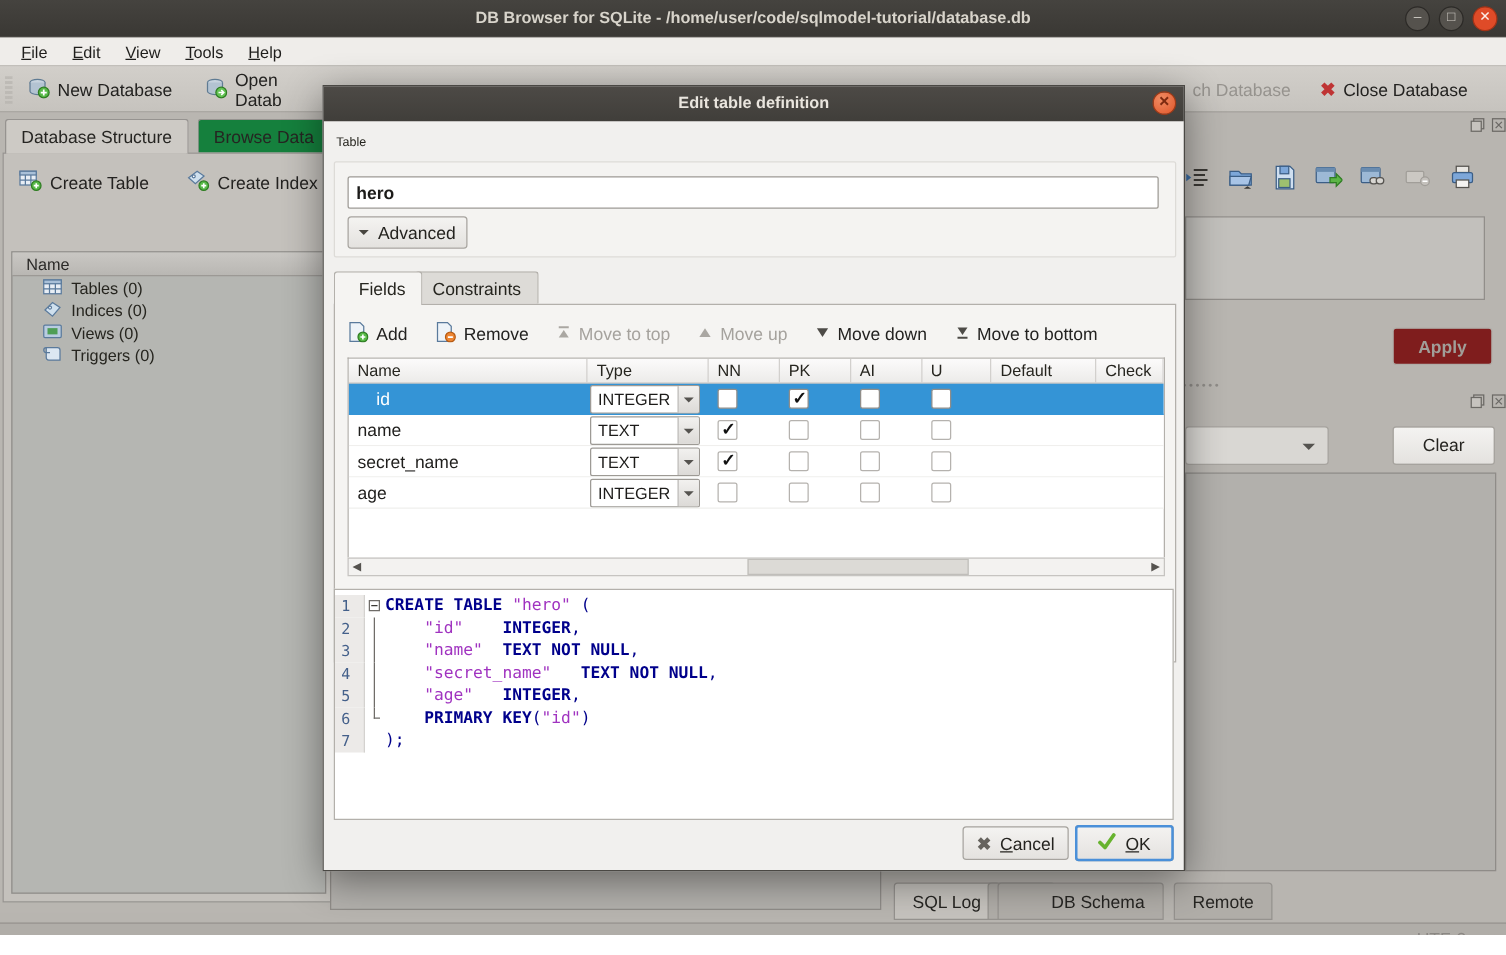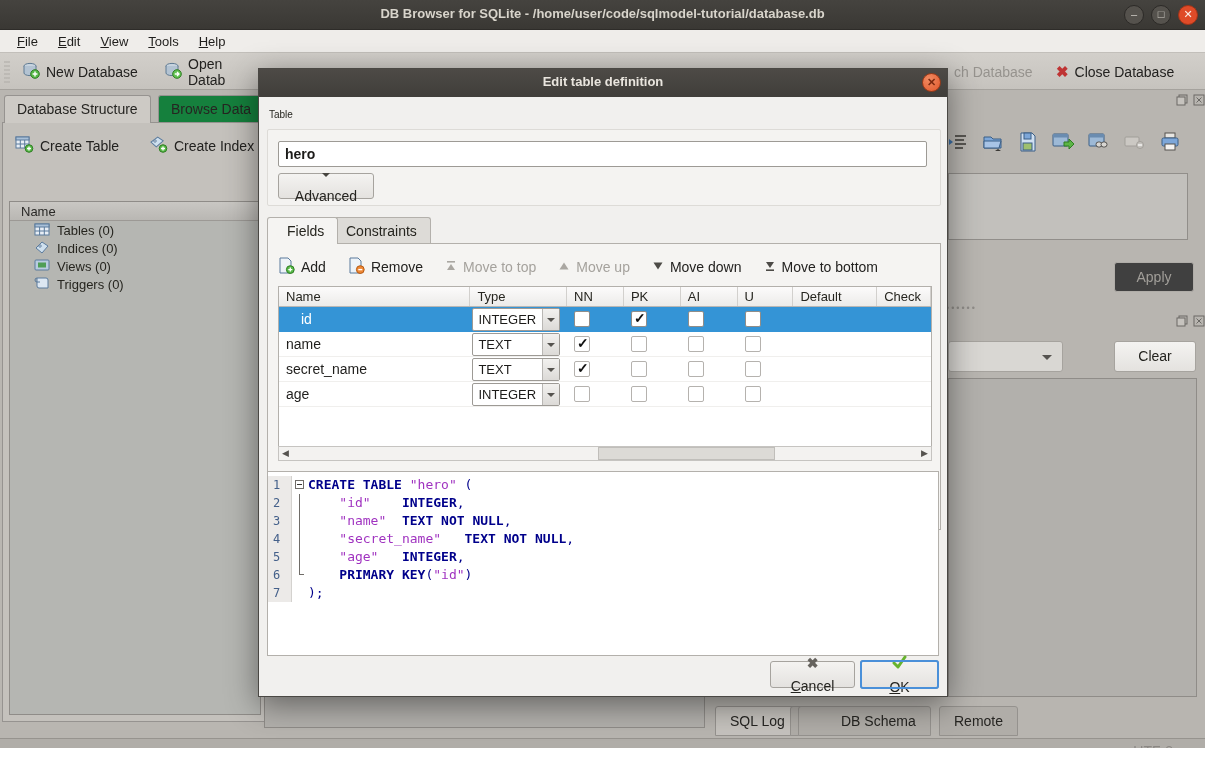--- a/index.html
+++ b/index.html
@@ -35,22 +35,22 @@
   #treehdr { height:19px; background:linear-gradient(#c9c7c3,#b9b7b3); border-bottom:1px solid #9c9995; padding:2px 0 0 11px; font-size:13px; color:#2a2927; }
   .trow { display:flex; align-items:center; gap:7px; height:18px; padding-left:24px; font-size:13px; color:#26251f; }
   .trow .ic { width:16px; height:14px; display:inline-flex; }
 
   
   #central { left:264px; top:95px; width:441px; height:633px; background:#b3b1ad; border:1px solid #8f8c88; }
   .dockbtns { display:flex; gap:5px; }
   .dockbtns svg { display:block; }
   #cellbar { left:948px; top:126px; width:257px; height:34px; display:flex; align-items:center; gap:14px; }
   #celledit { left:948px; top:173px; width:240px; height:67px; background:#c2c0bc; border:1px solid #918e8a; }
-  .pbtn { background:linear-gradient(#f4f3f1,#e4e2df); border:1px solid #a6a39e; border-radius:3px; font-size:14px; color:#24231f; text-align:center;flex-direction:column; }
-  .pbtn.disabled { color:#a19e99; background:#404040; border-color:#b0ada8; }
+  .pbtn { background:linear-gradient(#f4f3f1,#e4e2df); border:1px solid #a6a39e; border-radius:3px; font-size:14px; color:#24231f; text-align:center; }
+  .pbtn.disabled { color:#a19e99; background:#7f1d1d; border-color:#b0ada8;font-weight:bold; }
   #applybtn { left:1114px; top:262px; width:80px; height:30px; line-height:28px; }
   #clearbtn { left:1114px; top:341px; width:82px; height:31px; line-height:29px; }
   #combosliver { left:948px; top:341px; width:115px; height:31px; background:#d9d7d3; border:1px solid #a6a39e; border-radius:3px; }
   #combosliver .arr { position:absolute; right:10px; top:13px; width:0; height:0; border:5px solid transparent; border-top-color:#55534f; }
   #loggray { left:948px; top:378px; width:249px; height:319px; background:#b2b0ac; border:1px solid #8f8c88; }
   .dots { color:#8f8c88; font-size:9px; letter-spacing:2px; }
 
   
   .btab { position:absolute; top:706px; height:30px; padding:6px 14px 0; font-size:14px; color:#262522; background:#b0ada8; border:1px solid #95928e; border-radius:3px 3px 0 0; }
   .btab.active { background:#c6c3be; }

